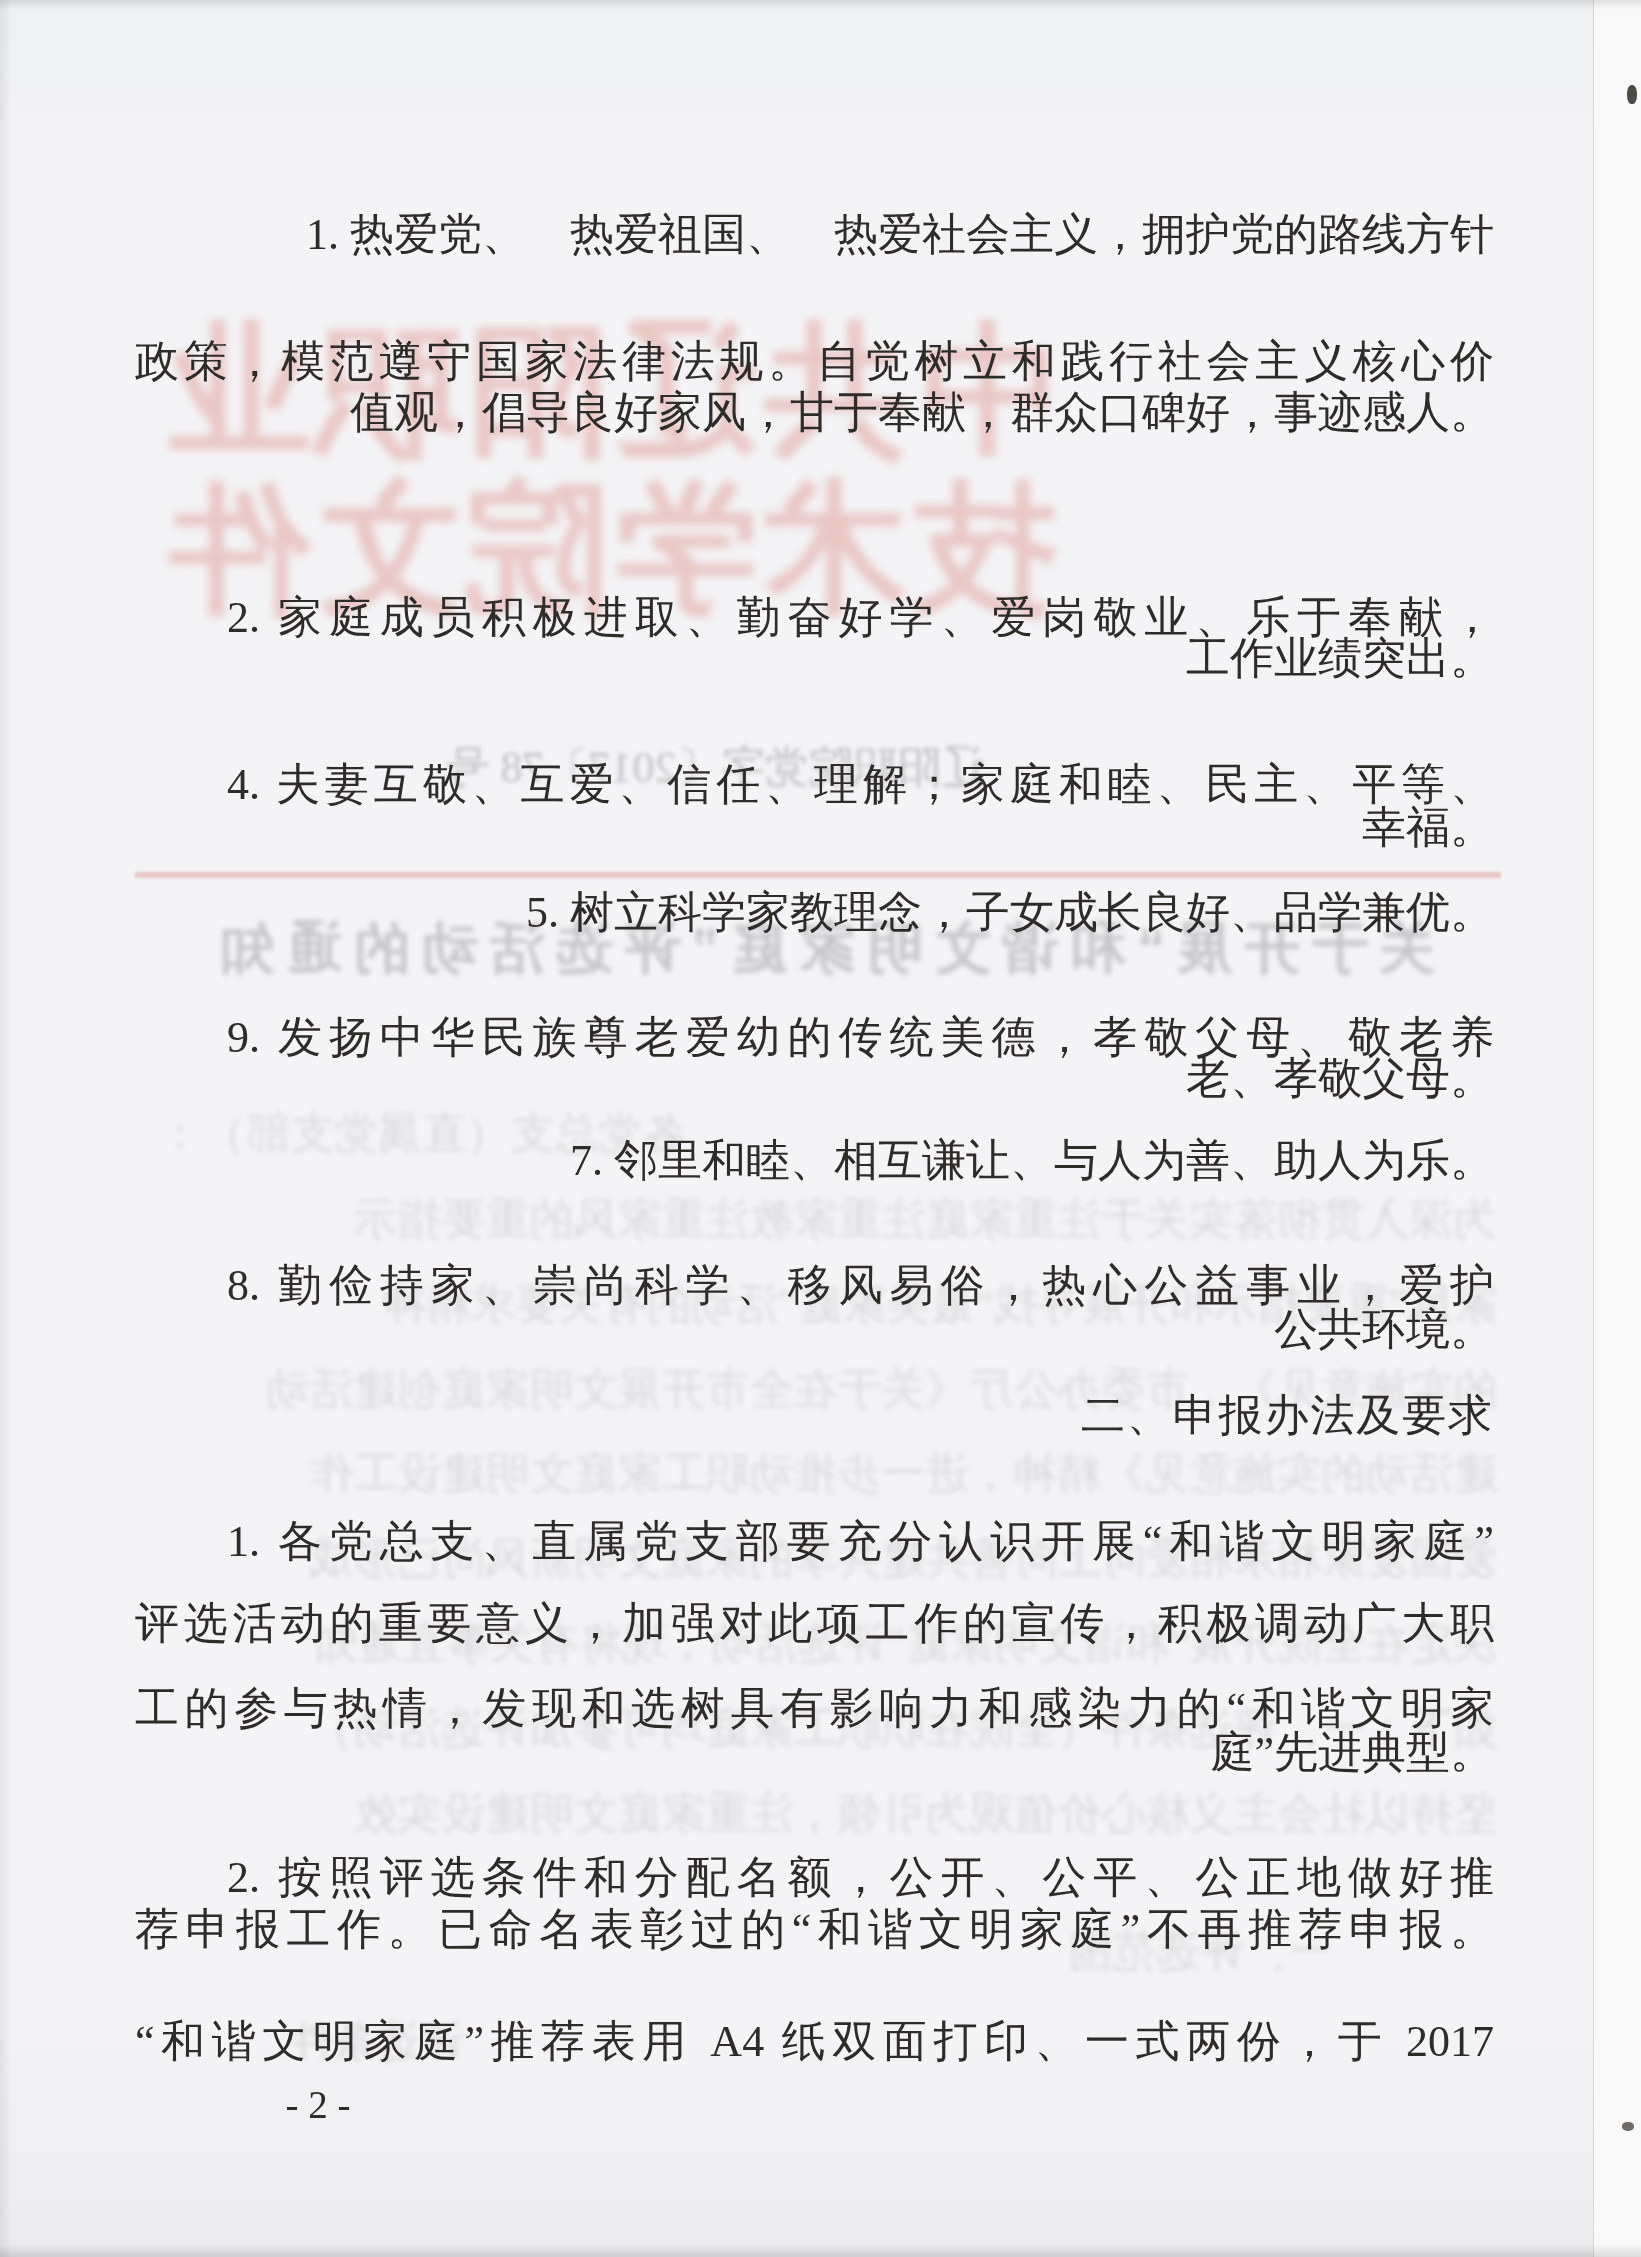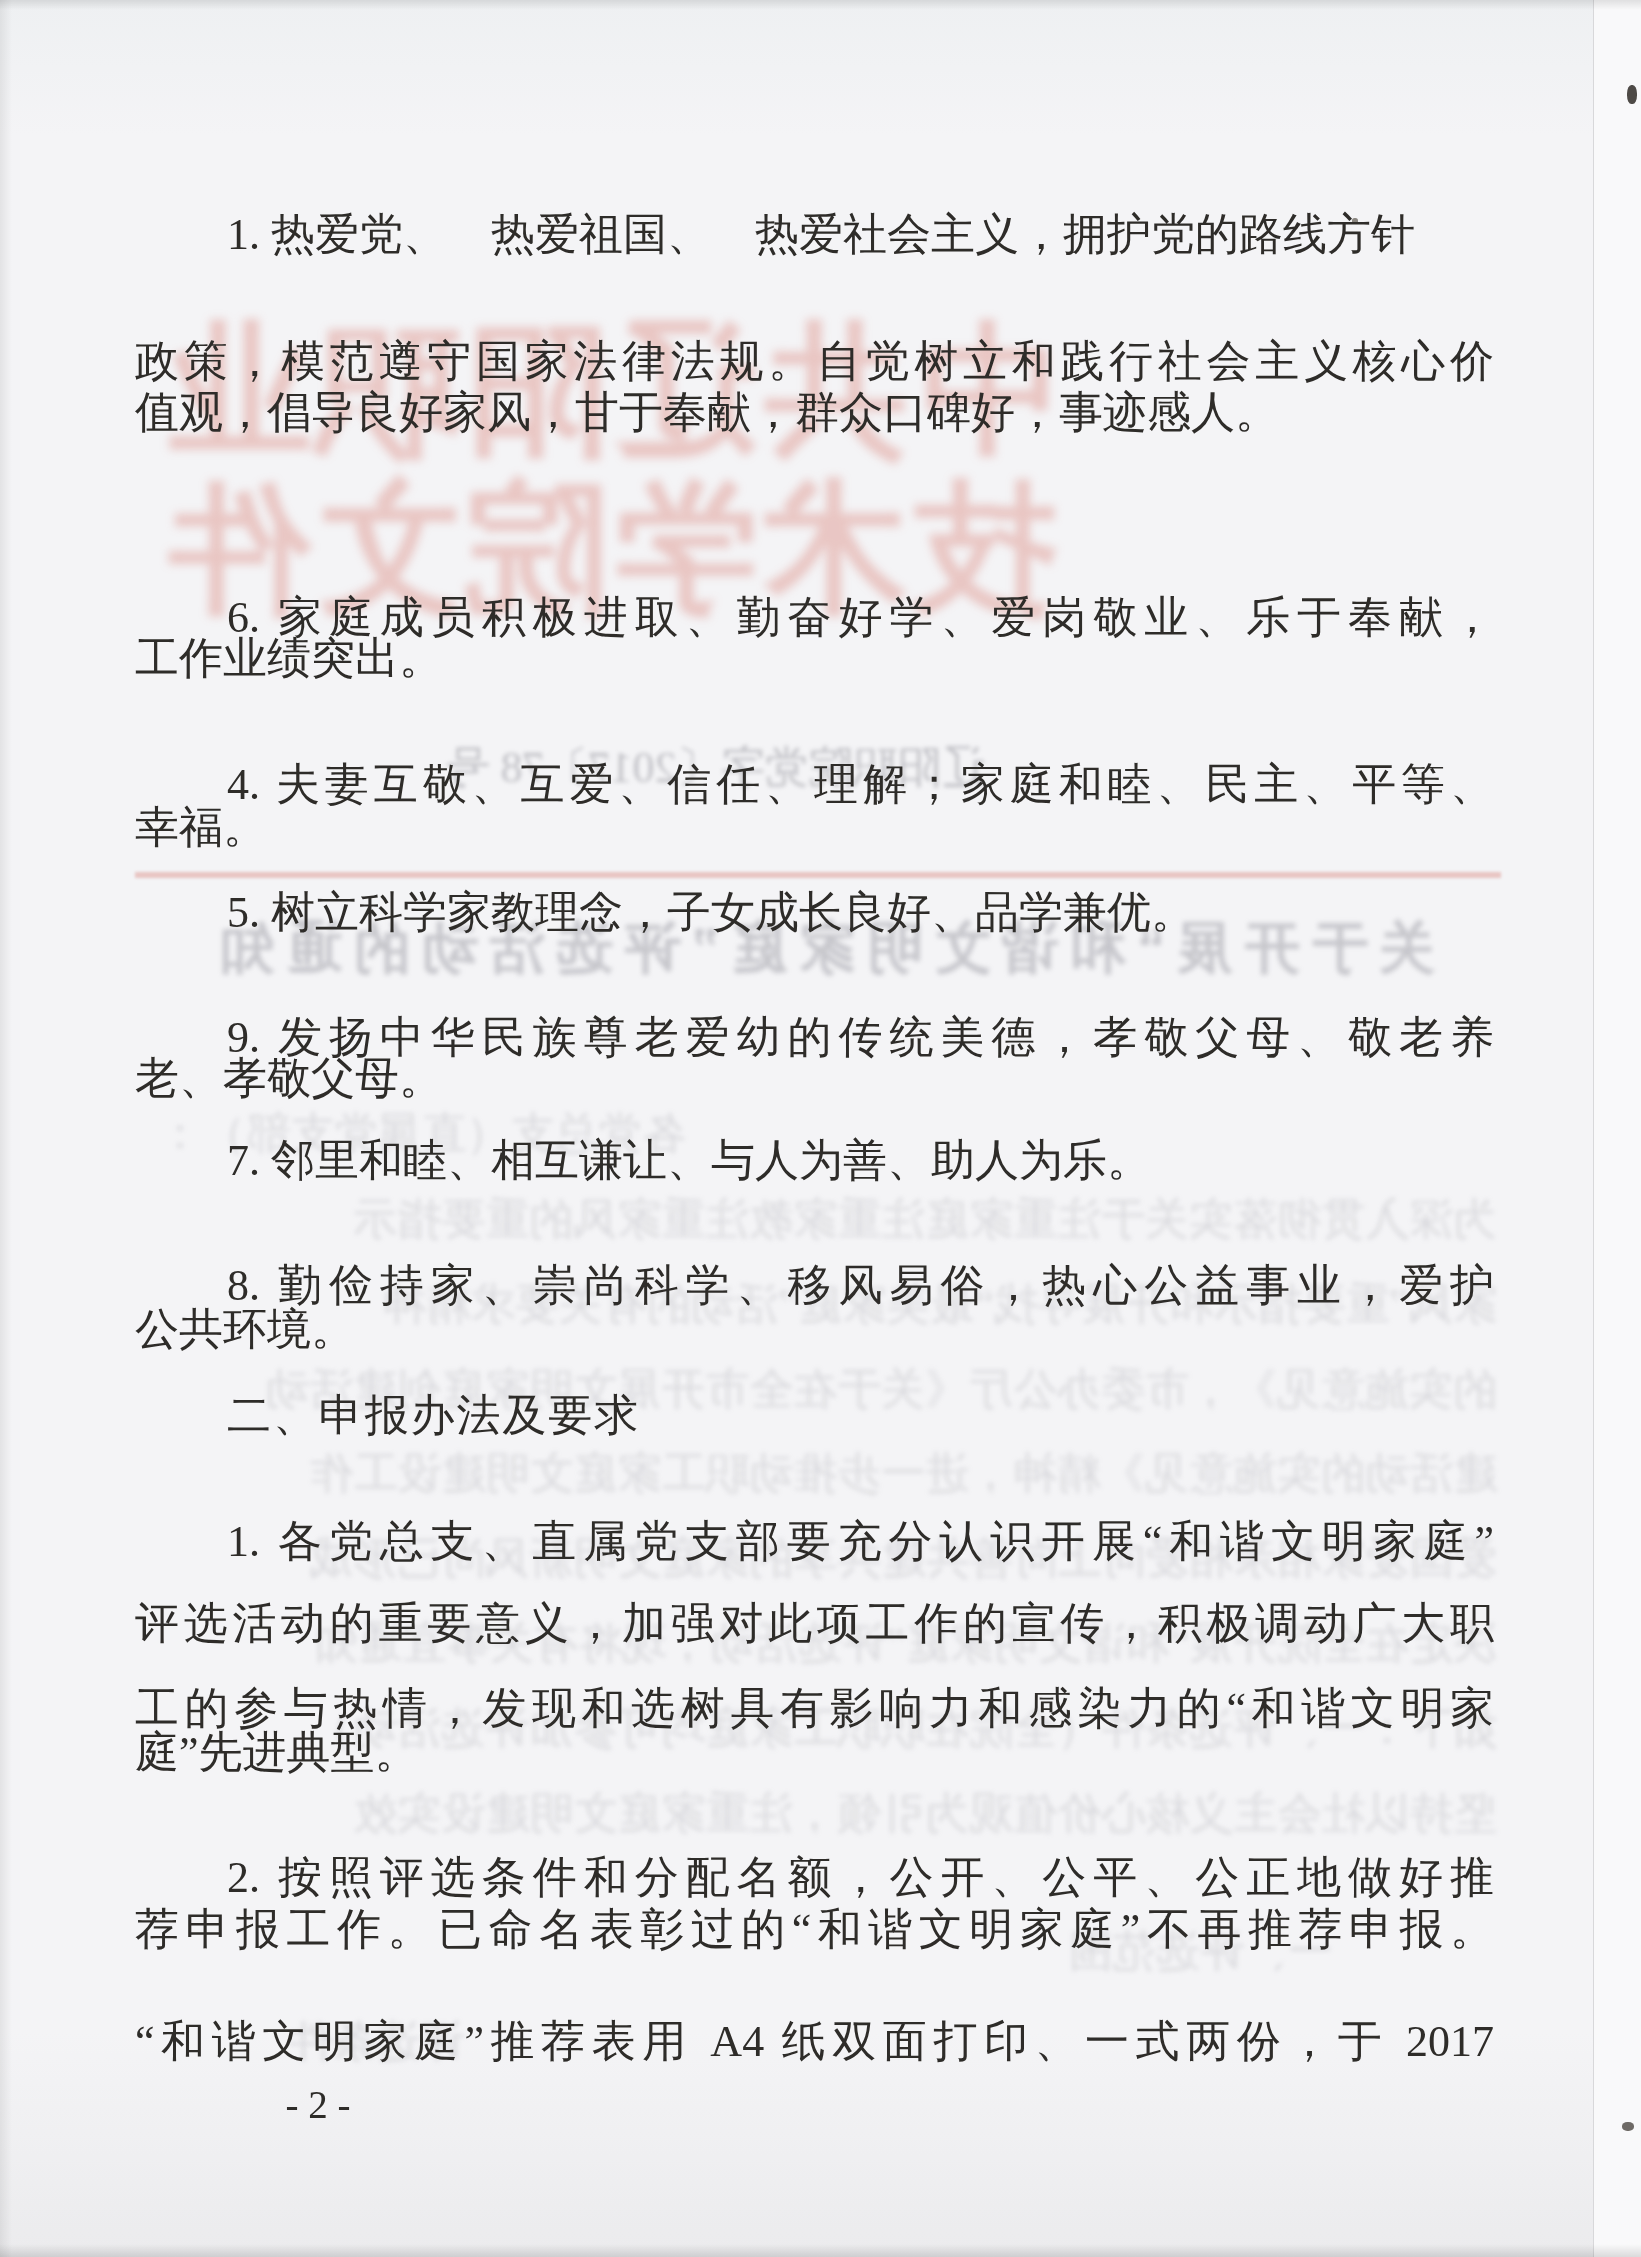--- a/index.html
+++ b/index.html
@@ -31,21 +31,21 @@
          color:rgba(108,108,118,.38);filter:blur(1.9px);text-align:center;}
   .red-rule{position:absolute;left:135px;top:872px;width:1366px;height:5.8px;
          background:rgba(205,88,78,.30);filter:blur(1.4px);}
   .bleed.headline{left:145px;top:917px;width:1352px;font-size:56px;line-height:62px;
          font-weight:700;letter-spacing:11.6px;text-align:center;
          color:rgba(104,104,114,.32);font-family:"Liberation Sans","DejaVu Sans",sans-serif;}
   .bleed.bl{font-size:44px;line-height:52px;white-space:nowrap;overflow:hidden;}
   
   .text-layer{position:absolute;inset:0;z-index:2;}
   .line{position:absolute;left:135px;width:1359px;height:60px;box-sizing:border-box;
-        font-size:44px;line-height:54px;color:#2e2c29;white-space:normal;}
+        font-size:44px;line-height:54px;color:#2e2c29;white-space:normal;text-align:right;}
   .line.indent{padding-left:92px;}
   .line.fill{text-align:justify;text-align-last:justify;margin-top:41px;}
   .line.bold{font-weight:400;letter-spacing:1.9px;
         font-family:"Liberation Sans","DejaVu Sans",sans-serif;}
   .footer{position:absolute;left:241px;top:2082px;width:154px;text-align:center;
         font-size:39px;color:#2e2c29;z-index:2;}
 </style>
 </head>
 <body>
 
@@ -66,21 +66,21 @@
     <div class="bleed bl" style="left:145px;top:1703px;width:1352px">如下：一、评选条件（全院在职职工家庭均可参加评选活动）</div>
     <div class="bleed bl" style="left:145px;top:1788px;width:1352px">坚持以社会主义核心价值观为引领，注重家庭文明建设实效</div>
     <div class="bleed bl" style="left:917px;top:1926px;width:415px">一、评选范围</div>
     <div class="bleed bl" style="left:145px;top:2016px;width:319px">评选条件</div>
   </div>
 
   <div class="text-layer">
     <div class="line indent" style="top:208px">1. 热爱党、　热爱祖国、　热爱社会主义，拥护党的路线方针</div>
     <div class="line fill" style="top:294px">政策，模范遵守国家法律法规。自觉树立和践行社会主义核心价</div>
     <div class="line" style="top:386px">值观，倡导良好家风，甘于奉献，群众口碑好，事迹感人。</div>
-    <div class="line indent fill" style="top:550px">6. 家庭成员积极进取、勤奋好学、爱岗敬业、乐于奉献，</div>
+    <div class="line indent fill" style="top:550px">2. 家庭成员积极进取、勤奋好学、爱岗敬业、乐于奉献，</div>
     <div class="line" style="top:632px">工作业绩突出。</div>
     <div class="line indent fill" style="top:717px">4. 夫妻互敬、互爱、信任、理解；家庭和睦、民主、平等、</div>
     <div class="line" style="top:801px">幸福。</div>
     <div class="line indent" style="top:886px">5. 树立科学家教理念，子女成长良好、品学兼优。</div>
     <div class="line indent fill" style="top:970px">9. 发扬中华民族尊老爱幼的传统美德，孝敬父母、敬老养</div>
     <div class="line" style="top:1052px">老、孝敬父母。</div>
     <div class="line indent" style="top:1134px">7. 邻里和睦、相互谦让、与人为善、助人为乐。</div>
     <div class="line indent fill" style="top:1218px">8. 勤俭持家、崇尚科学、移风易俗，热心公益事业，爱护</div>
     <div class="line" style="top:1303px">公共环境。</div>
     <div class="line indent bold" style="top:1388px">二、申报办法及要求</div>

